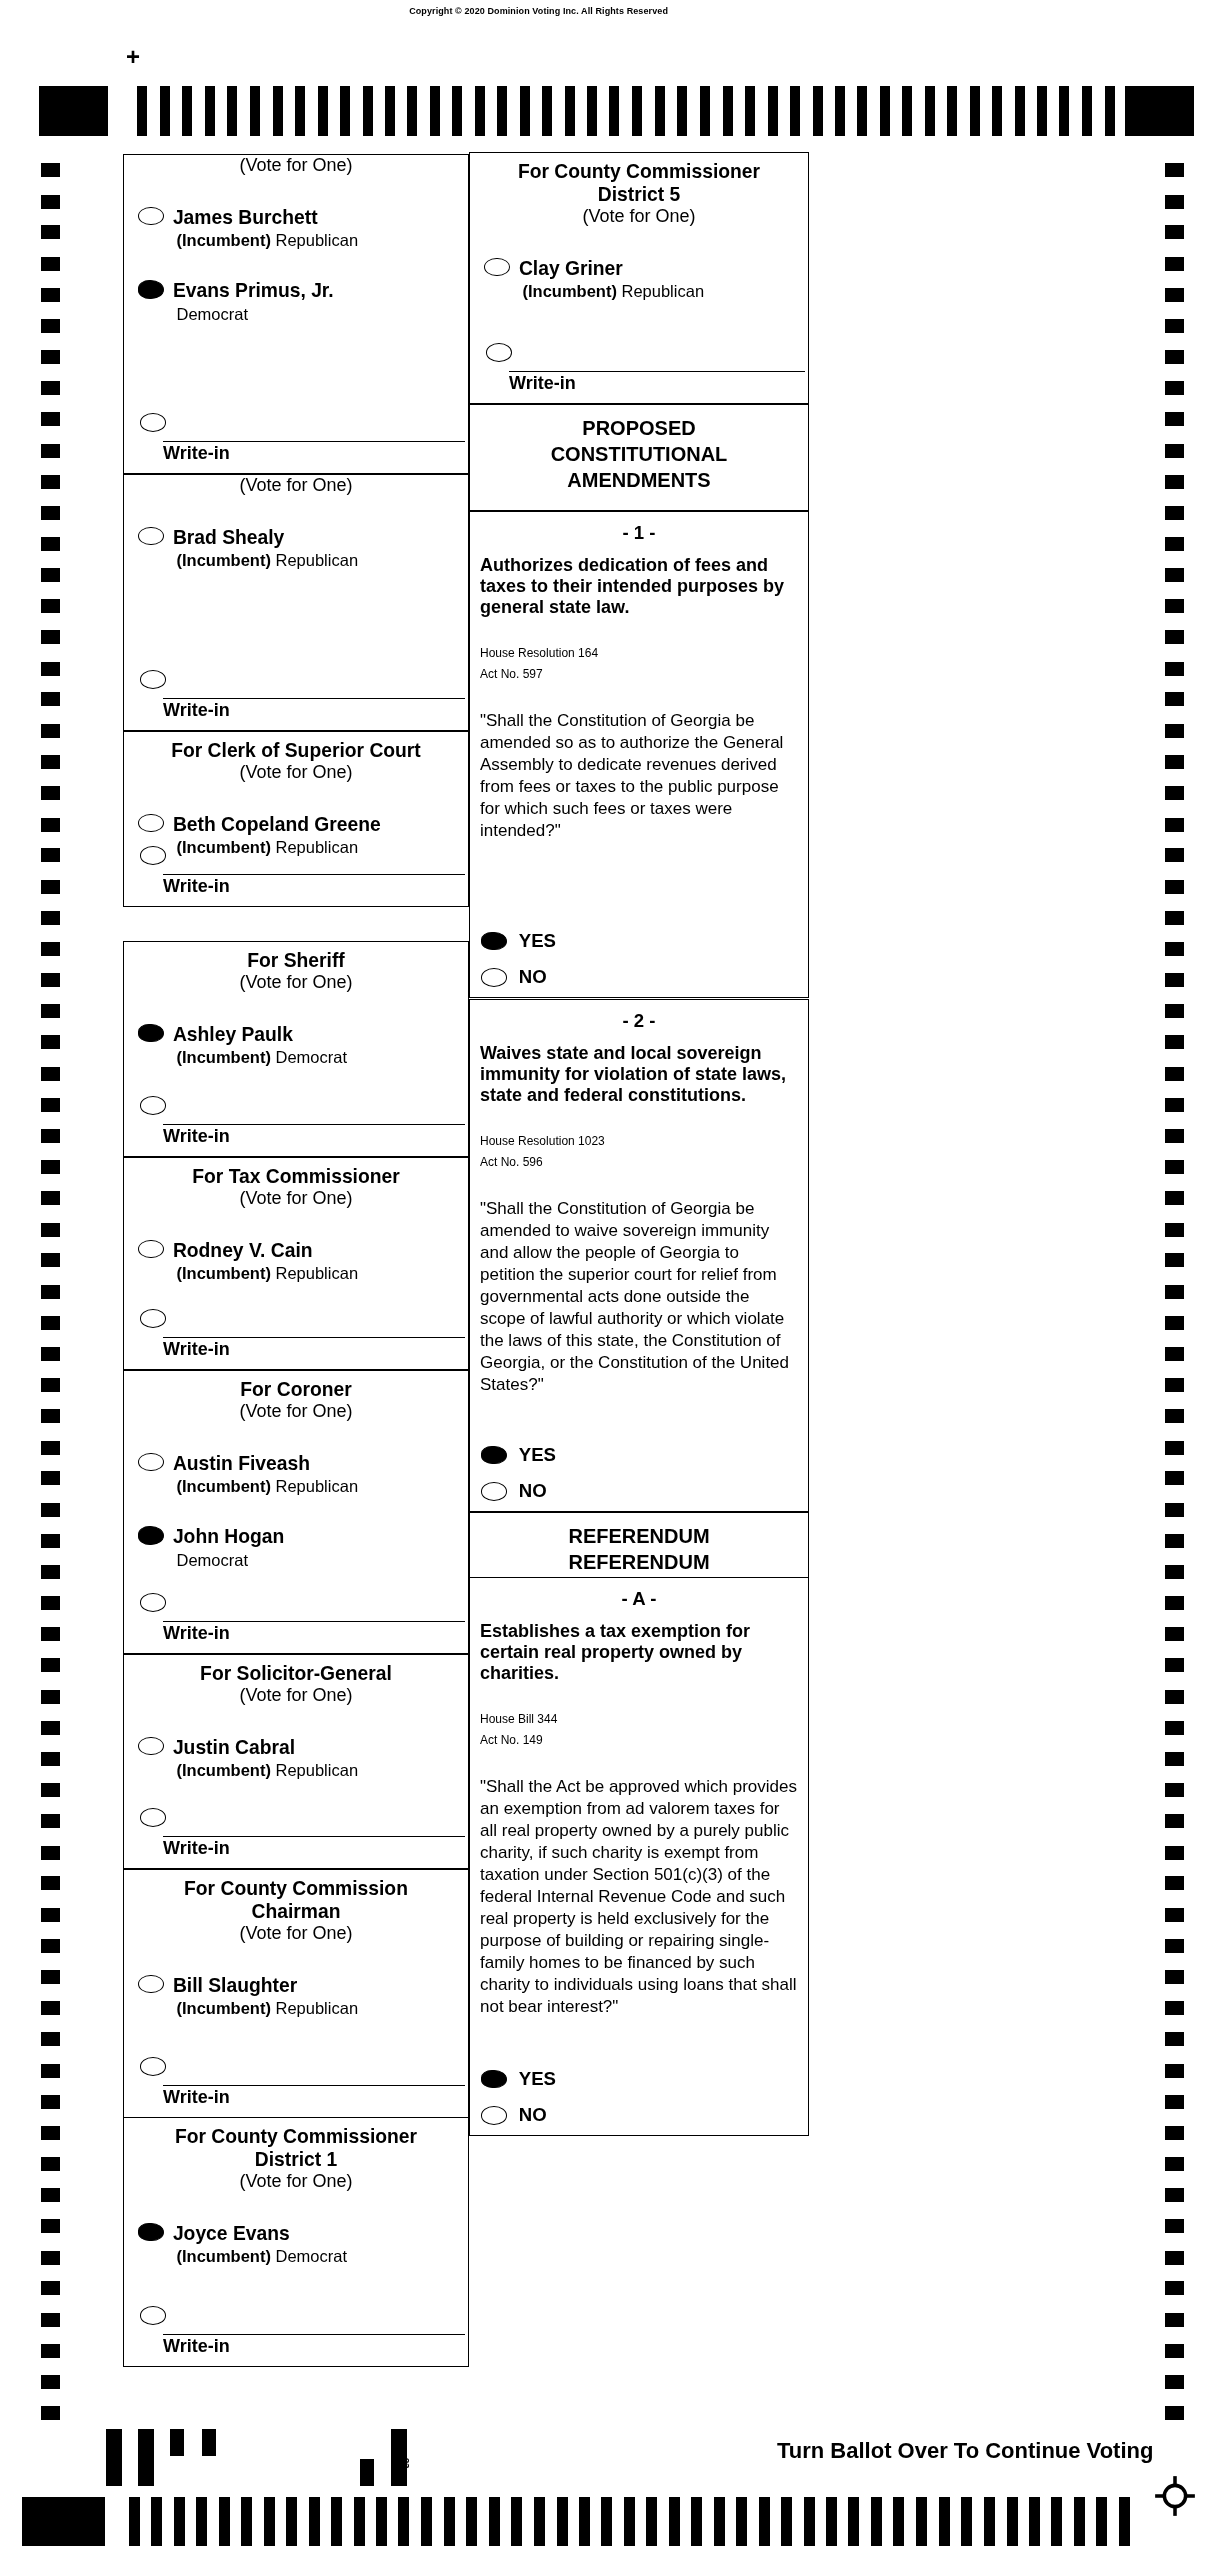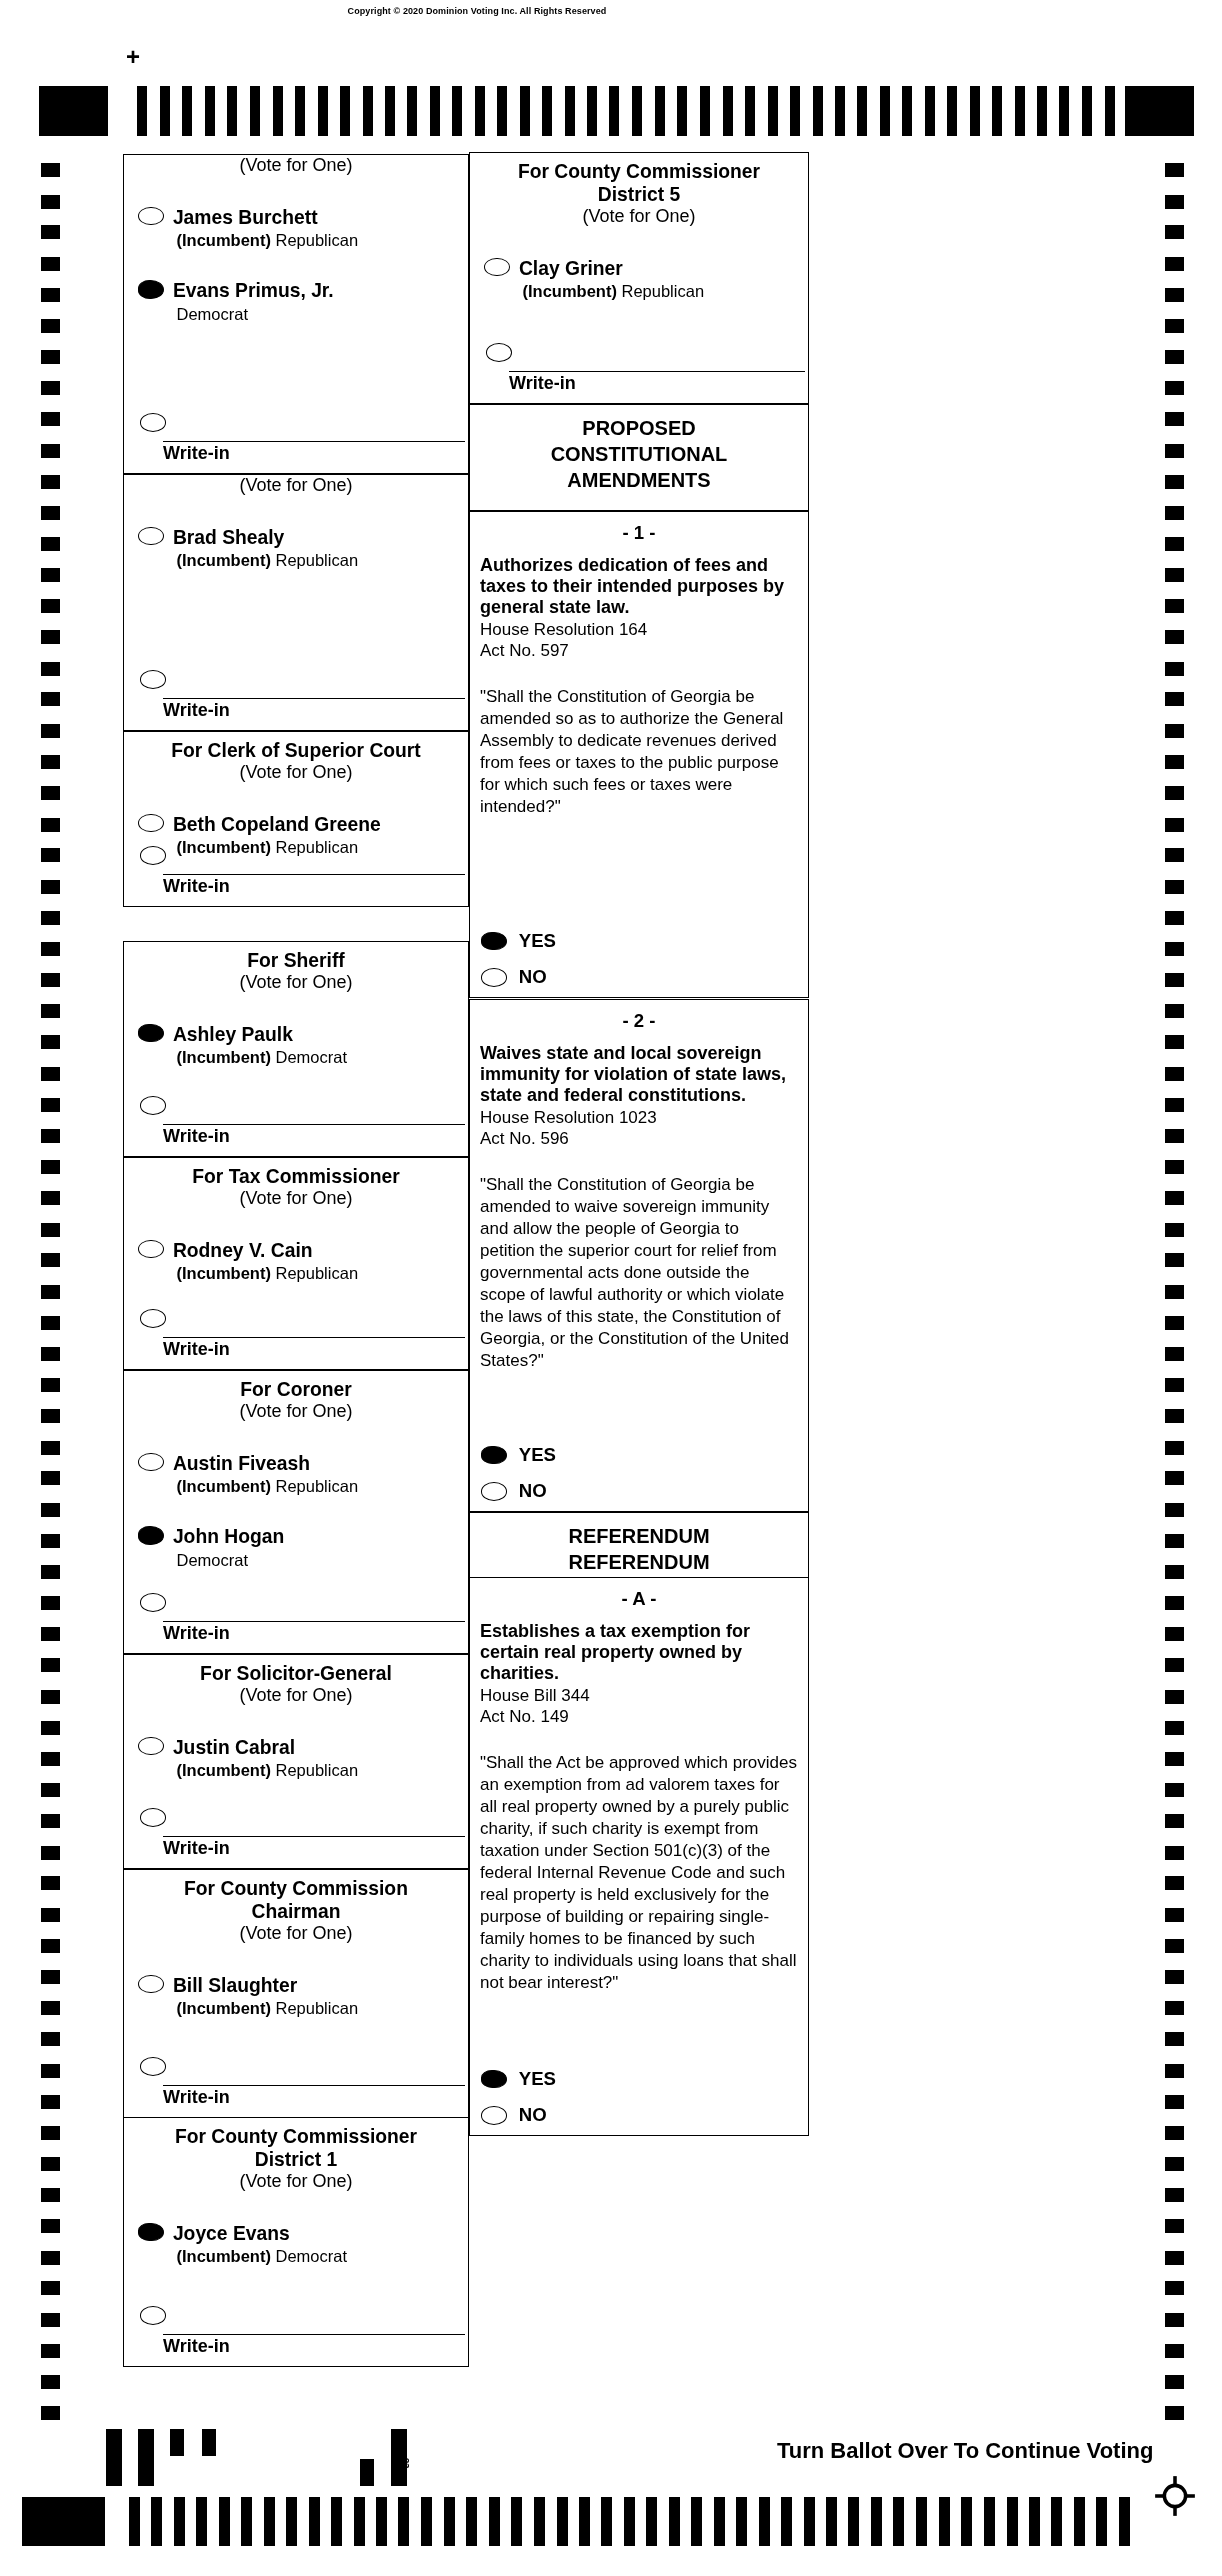--- a/index.html
+++ b/index.html
@@ -5,21 +5,21 @@
   html,body{margin:0;padding:0;}
   body{
     width:1223px;height:2576px;position:relative;background:#ffffff;
     font-family:"Liberation Sans", sans-serif;color:#000;
     -webkit-font-smoothing:none;
   }
   .abs{position:absolute;}
   .mark{position:absolute;background:#000;}
   
   .plus-mark{position:absolute;left:126px;top:43px;font-size:24px;font-weight:bold;}
-  .copyright{position:absolute;left:286px;top:5.7px;width:382px;text-align:center;
+  .copyright{position:absolute;left:286px;top:5.7px;width:382px;text-align:right;
     font-size:9px;font-weight:bold;letter-spacing:0.1px;}
   
   .box{position:absolute;border:1.8px solid #000;box-sizing:border-box;background:#fff;}
   .c-title{margin-top:7.2px;text-align:center;font-weight:bold;font-size:19.3px;line-height:23px;}
   .c-vote{text-align:center;font-size:18px;line-height:21.5px;}
   .cand-row{display:flex;align-items:flex-start;margin:30px 0 0 14.3px;}
   .oval{width:26px;height:18.6px;border:1.8px solid #000;border-radius:50%;box-sizing:border-box;
     background:#fff;flex:0 0 auto;}
   .oval.filled{background:#000;border-radius:46% 54% 52% 48%;}
   .cand-text{margin-left:8.6px;}
@@ -27,21 +27,21 @@
   .cand-party{font-size:16.5px;line-height:20px;margin-left:3.6px;margin-top:2.1px;}
   .cand-party .inc{font-weight:bold;}
   .wi-oval{position:absolute;left:15.7px;bottom:41px;}
   .writein{position:absolute;left:39px;right:2.9px;bottom:2.9px;height:29px;
     border-top:1.8px solid #000;font-weight:bold;font-size:18px;padding-top:1px;box-sizing:border-box;}
   
   .sec-line{text-align:center;font-weight:bold;font-size:20px;line-height:26px;}
   .sec-pad{padding-top:10px;}
   .m-number{margin-top:10px;text-align:center;font-weight:bold;font-size:18.6px;line-height:21.5px;}
   .m-summary{margin:11.4px 10px 0 10px;font-weight:bold;font-size:18px;line-height:21px;}
-  .m-bills{margin:1px 10px 0 10px;font-size:17px;line-height:21.5px;}
+  .m-bills{margin:25px 10px 0 10px;font-size:12px;line-height:21.5px;}
   .m-question{margin:24px 10px 0 10px;font-size:17px;line-height:22px;}
   .m-options{position:absolute;left:11.4px;bottom:8.6px;}
   .m-opt-row{display:flex;align-items:center;margin-top:14.3px;}
   .m-opt-row .lbl{margin-left:11.4px;font-weight:bold;font-size:18.6px;}
   
   .turn-over{position:absolute;left:777px;top:2438px;font-size:22px;font-weight:bold;}
   .stub-number{position:absolute;left:411px;top:2458px;font-size:9.3px;font-weight:bold;
     transform:rotate(90deg);transform-origin:left top;}
 </style>
 </head>

